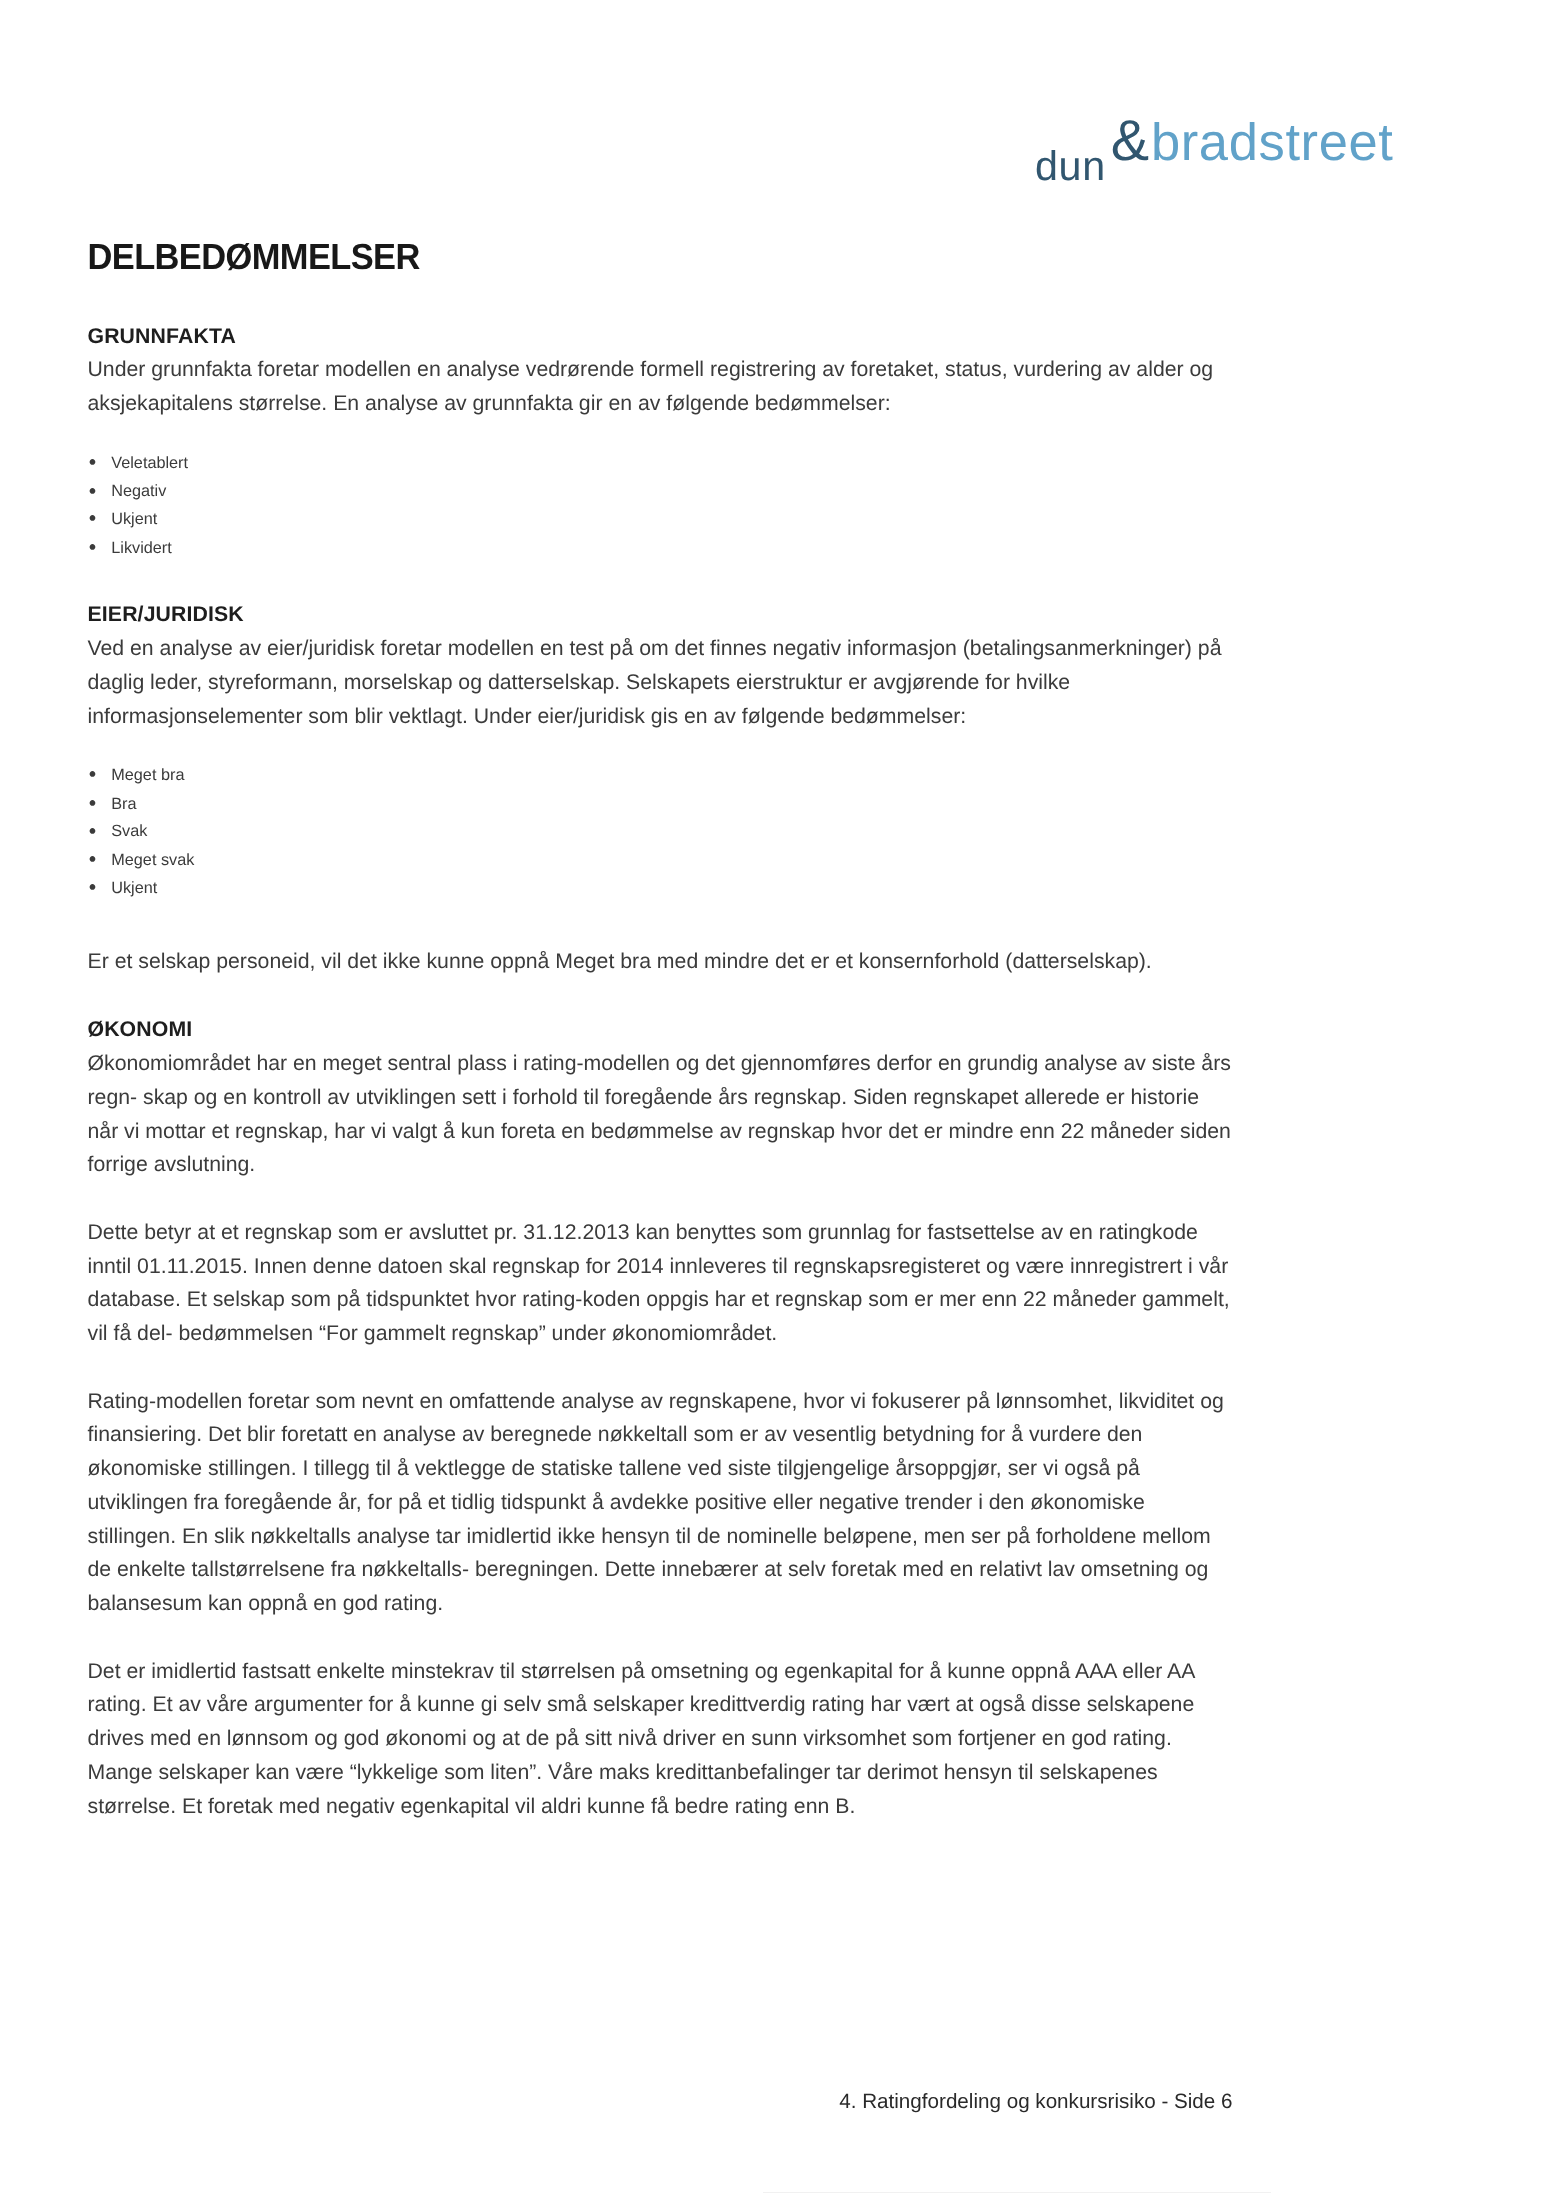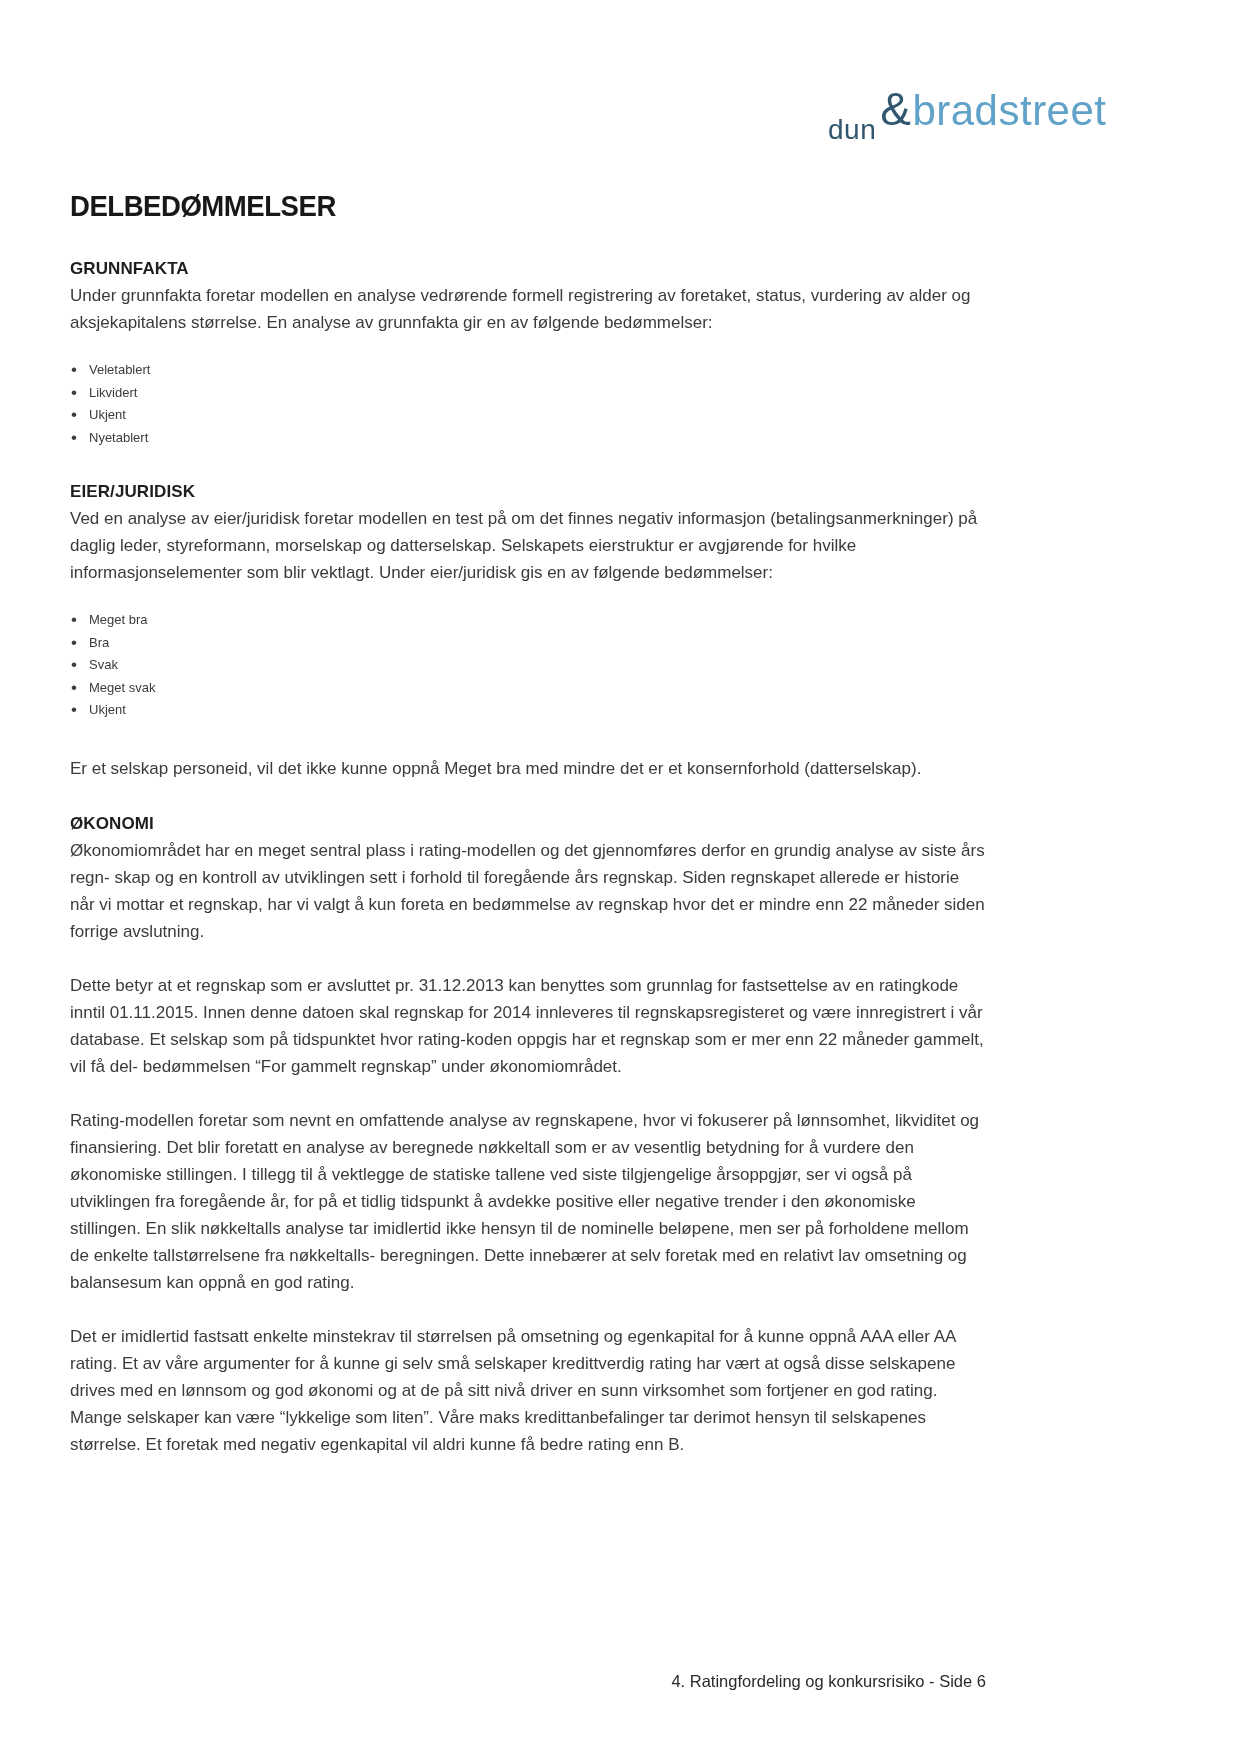--- a/index.html
+++ b/index.html
@@ -14,21 +14,21 @@
   }
 
   
   .logo {
     position:absolute; top:76px; left:828px;
     display:flex; align-items:center;
     font-family:"Liberation Sans", sans-serif;
     letter-spacing:0.5px;
     white-space:nowrap;
   }
-  .logo .word1 { font-size:28px; font-weight:400;margin-top:38px; }
+  .logo .word1 { font-size:33px; font-weight:400;margin-top:38px; }
   .logo .amp   { font-size:46px; font-weight:400; line-height:1; margin:0 1px 0 4px; position:relative; top:-2px; }
   .logo .word2 { font-size:42px; font-weight:400; }
 
   
   .content {
     position:absolute; left:70px; top:190px; width:916px;
   }
   .doc-title {
     margin:0 0 36px 0;
     font-size:29px; font-weight:700; letter-spacing:-0.5px;
@@ -80,23 +80,23 @@
   </div>
 
   <div class="content">
 
     <h1 class="doc-title">DELBEDØMMELSER</h1>
 
     <h2 class="sec-heading">GRUNNFAKTA</h2>
     <p class="para intro">Under grunnfakta foretar modellen en analyse vedrørende formell registrering av foretaket, status, vurdering av alder og aksjekapitalens størrelse. En analyse av grunnfakta gir en av følgende bedømmelser:</p>
     <ul class="bullet-list">
       <li>Veletablert</li>
+      <li>Negativ</li>
+      <li>Ukjent</li>
       <li>Likvidert</li>
-      <li>Ukjent</li>
-      <li>Nyetablert</li>
     </ul>
 
     <h2 class="sec-heading">EIER/JURIDISK</h2>
     <p class="para intro">Ved en analyse av eier/juridisk foretar modellen en test på om det finnes negativ informasjon (betalingsanmerkninger) på daglig leder, styreformann, morselskap og datterselskap. Selskapets eierstruktur er avgjørende for hvilke informasjonselementer som blir vektlagt. Under eier/juridisk gis en av følgende bedømmelser:</p>
     <ul class="bullet-list">
       <li>Meget bra</li>
       <li>Bra</li>
       <li>Svak</li>
       <li>Meget svak</li>
       <li>Ukjent</li>

